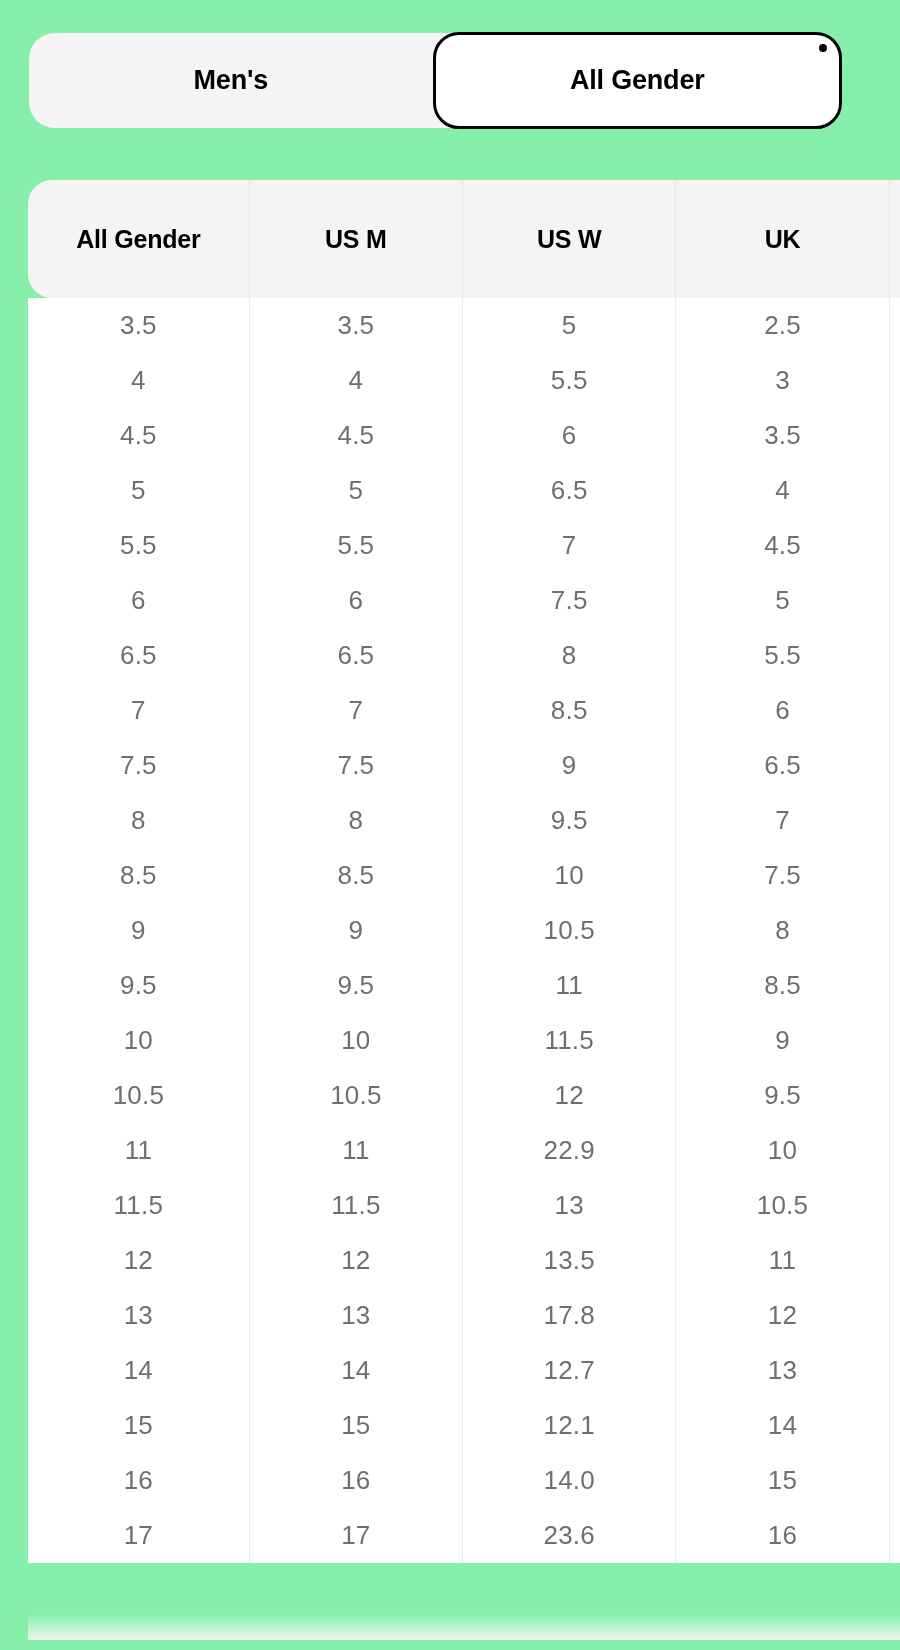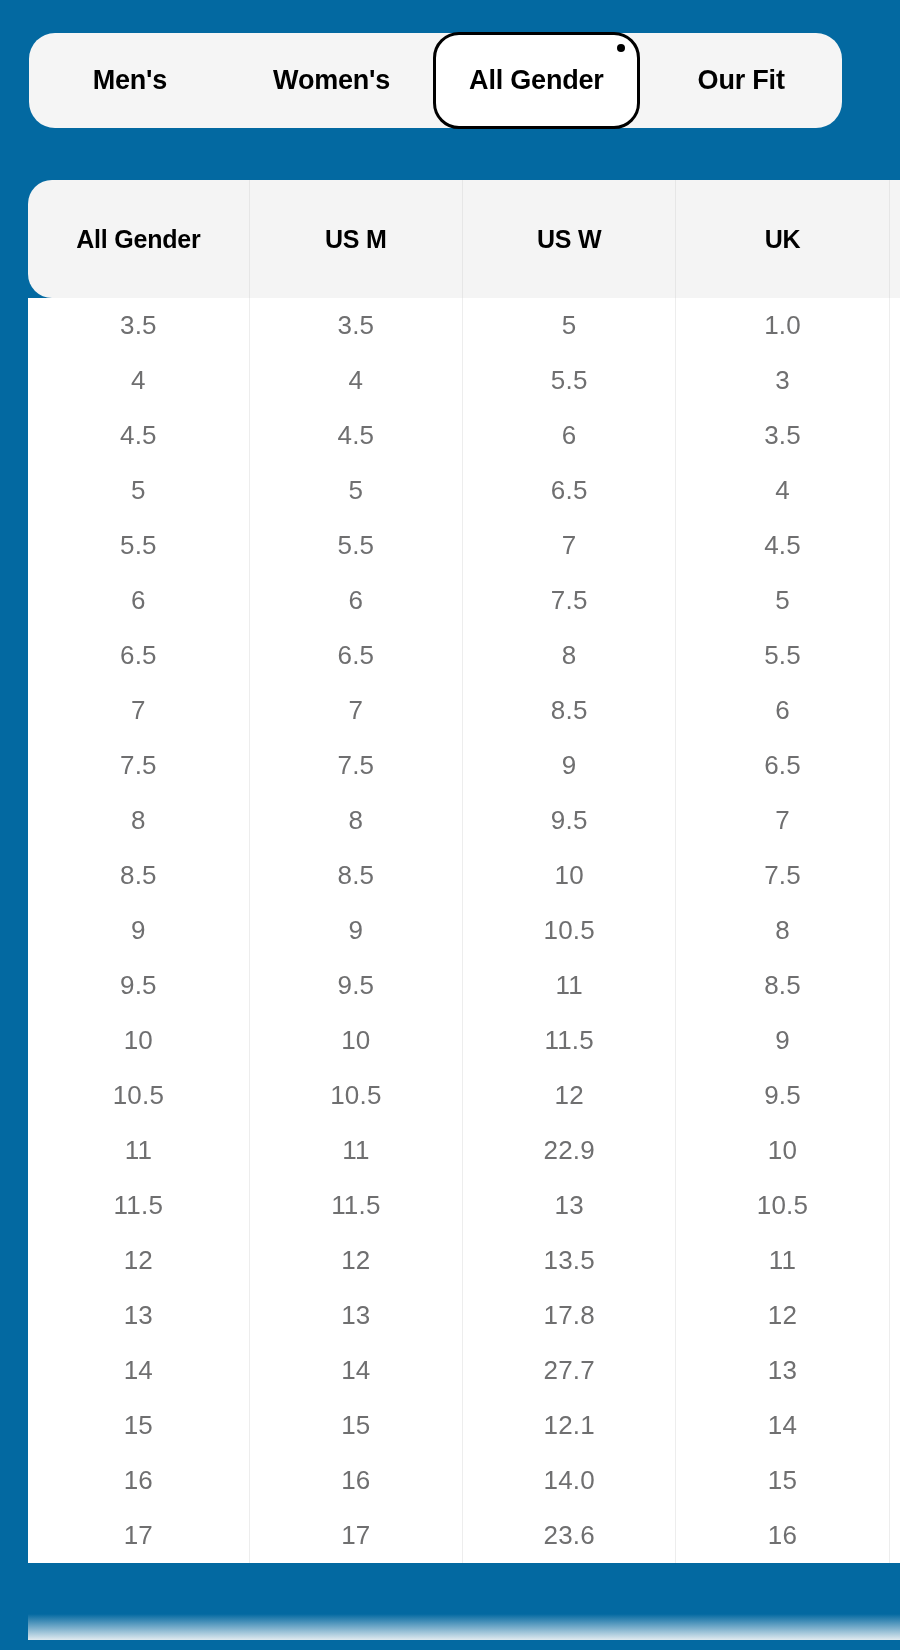--- a/index.html
+++ b/index.html
@@ -10,21 +10,21 @@
     background: #ffffff;
     font-family: "Liberation Sans", sans-serif;
     -webkit-font-smoothing: antialiased;
   }
 
   .page {
     position: relative;
     width: 900px;
     height: 1650px;
     overflow: hidden;
-    background: #0369a1;
+    background: #86efac;
   }
 
   
   .tabbar {
     position: absolute;
     left: 29px;
     top: 33px;
     width: 813px;
     height: 95px;
     background: #f5f5f5;
@@ -129,29 +129,23 @@
 </style>
 </head>
 <body>
 
 <div class="page">
 
   <div class="tabbar" id="tabbar">
       <button class="tab">
         <span>Men's</span>
       </button>
-      <button class="tab">
-        <span>Women's</span>
-      </button>
       <button class="tab active">
         <span>All Gender</span>
         <span class="dot"></span>
-      </button>
-      <button class="tab">
-        <span>Our Fit</span>
       </button>
     </div>
 
   <div class="table-wrap">
     <table class="sizetable">
       <colgroup id="colgroup">
           <col class="c-wide">
           <col class="c-std">
           <col class="c-std">
           <col class="c-std">
@@ -164,21 +158,21 @@
             <th>US W</th>
             <th>UK</th>
             <th>EU</th>
           </tr>
       </thead>
       <tbody id="bodyrows">
           <tr>
             <td>3.5</td>
             <td>3.5</td>
             <td>5</td>
-            <td>1.0</td>
+            <td>2.5</td>
             <td>35.5</td>
           </tr>
           <tr>
             <td>4</td>
             <td>4</td>
             <td>5.5</td>
             <td>3</td>
             <td>36</td>
           </tr>
           <tr>
@@ -296,21 +290,21 @@
           <tr>
             <td>13</td>
             <td>13</td>
             <td>17.8</td>
             <td>12</td>
             <td>47</td>
           </tr>
           <tr>
             <td>14</td>
             <td>14</td>
-            <td>27.7</td>
+            <td>12.7</td>
             <td>13</td>
             <td>47.5</td>
           </tr>
           <tr>
             <td>15</td>
             <td>15</td>
             <td>12.1</td>
             <td>14</td>
             <td>48</td>
           </tr>

